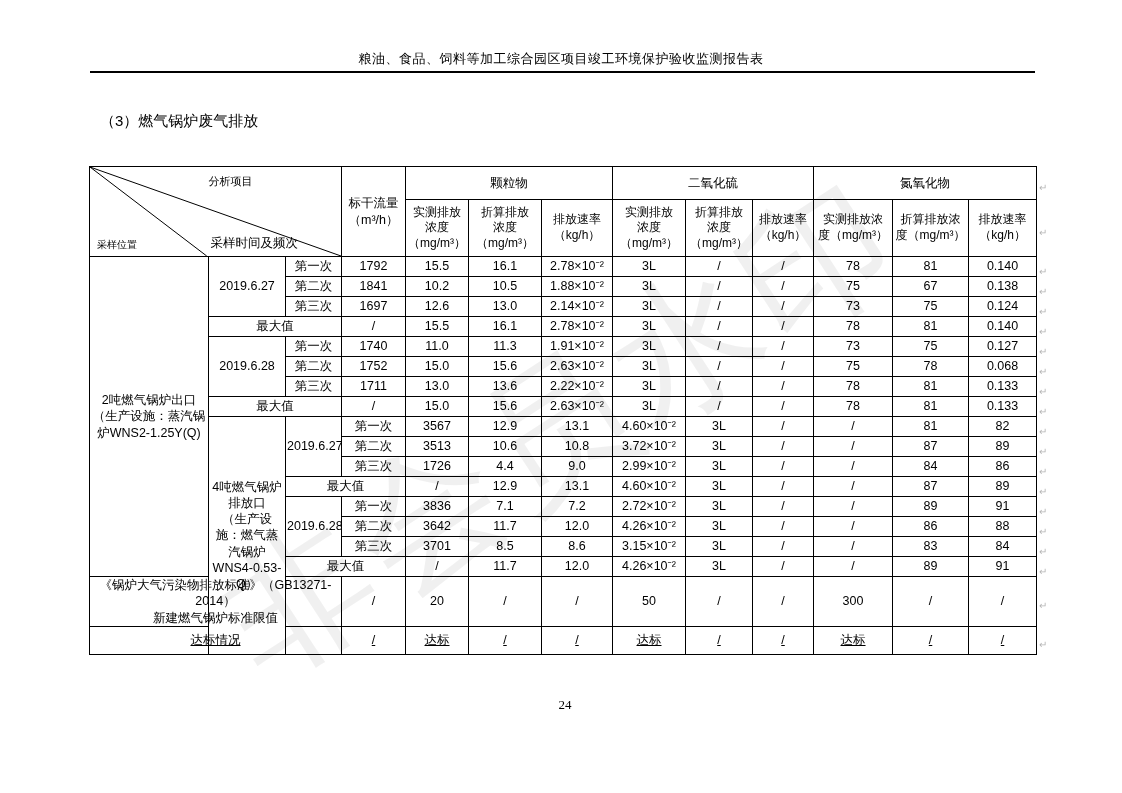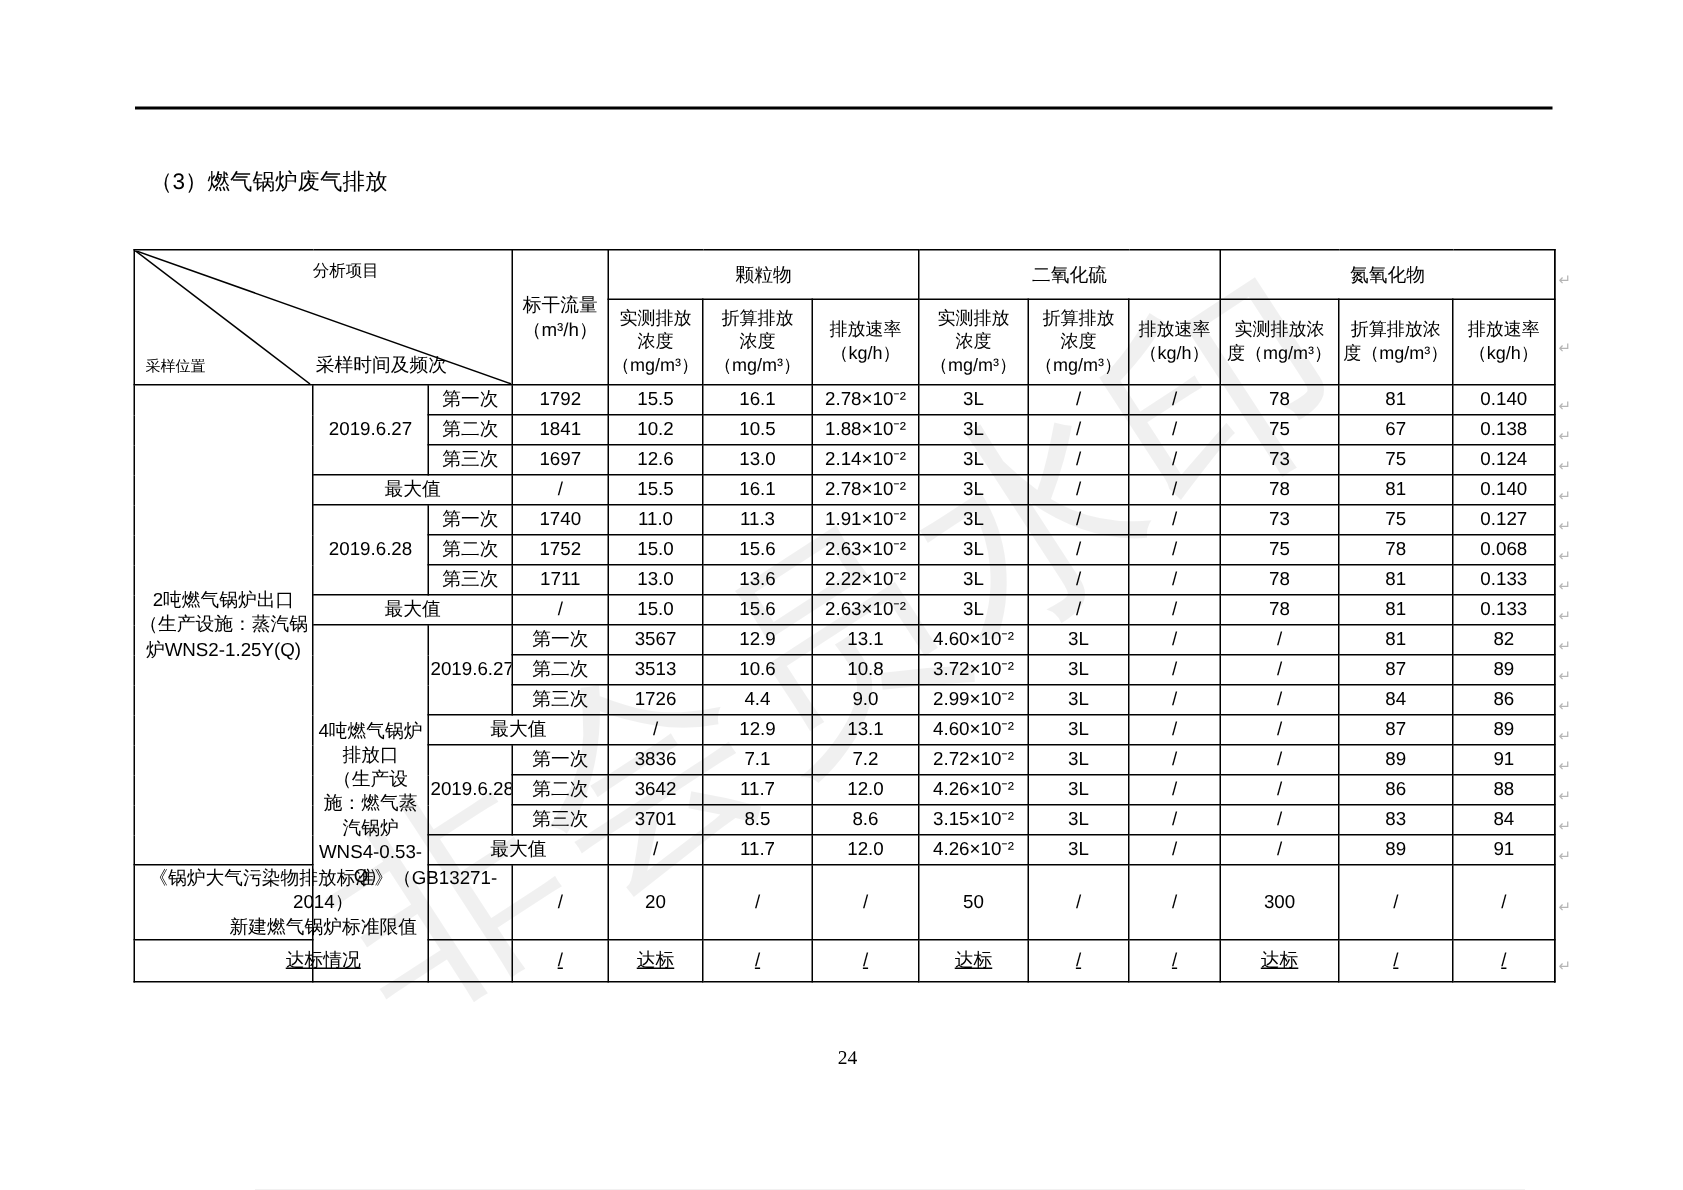--- a/index.html
+++ b/index.html
@@ -67,20 +67,21 @@
     pointer-events:none; z-index:5;
   }
   .return-mark { position:absolute; left:100%; margin-left:3px; width:12px; height:12px; }
   .return-mark::before { content:"\21B5"; font-size:10px; color:#8f8f8f; opacity:.65; }
 </style>
 </head>
 <body>
 
 <div class="page">
 
+  <div class="doc-header-title">粮油、食品、饲料等加工综合园区项目竣工环境保护验收监测报告表</div>
   <div class="doc-header-rule"></div>
 
   <div class="section-title">（3）燃气锅炉废气排放</div>
 
   <div class="watermark">非会员水印</div>
 
   <div class="table-wrap">
     <table class="results" id="results-table">
       <colgroup>
         <col style="width:119px">

